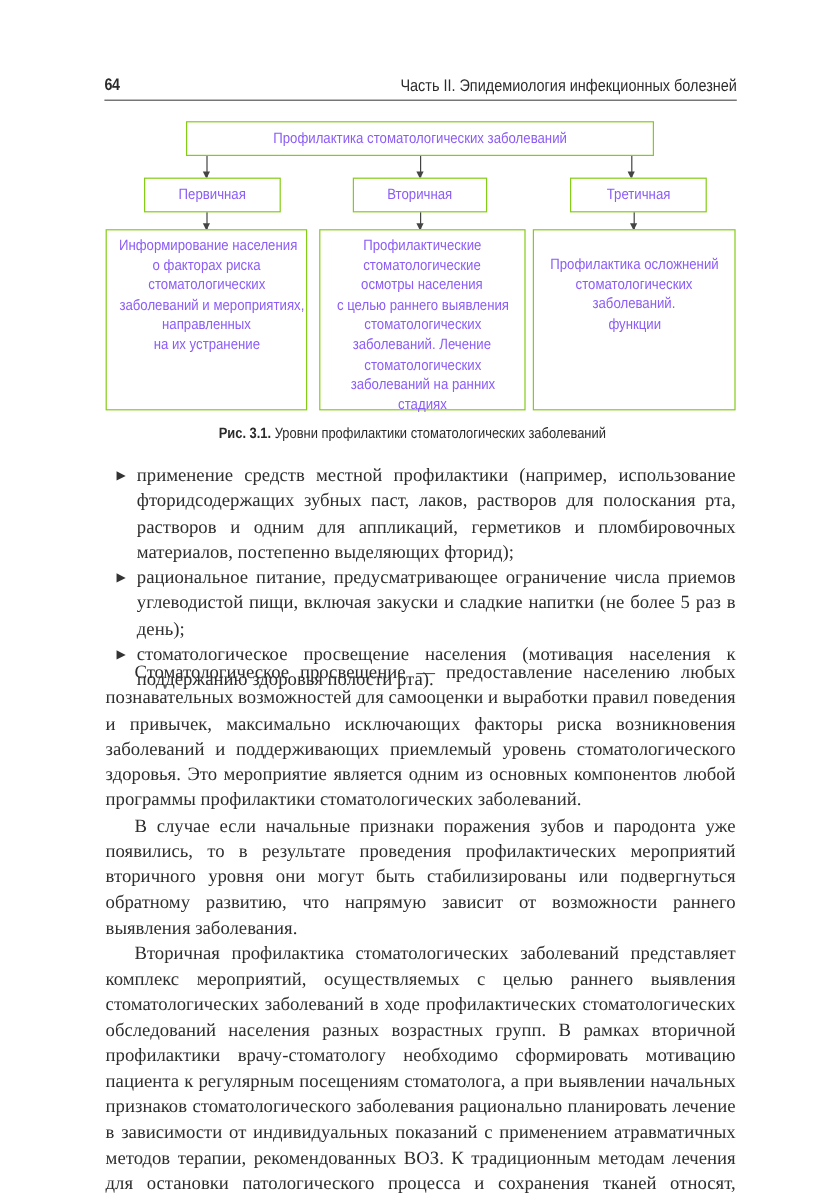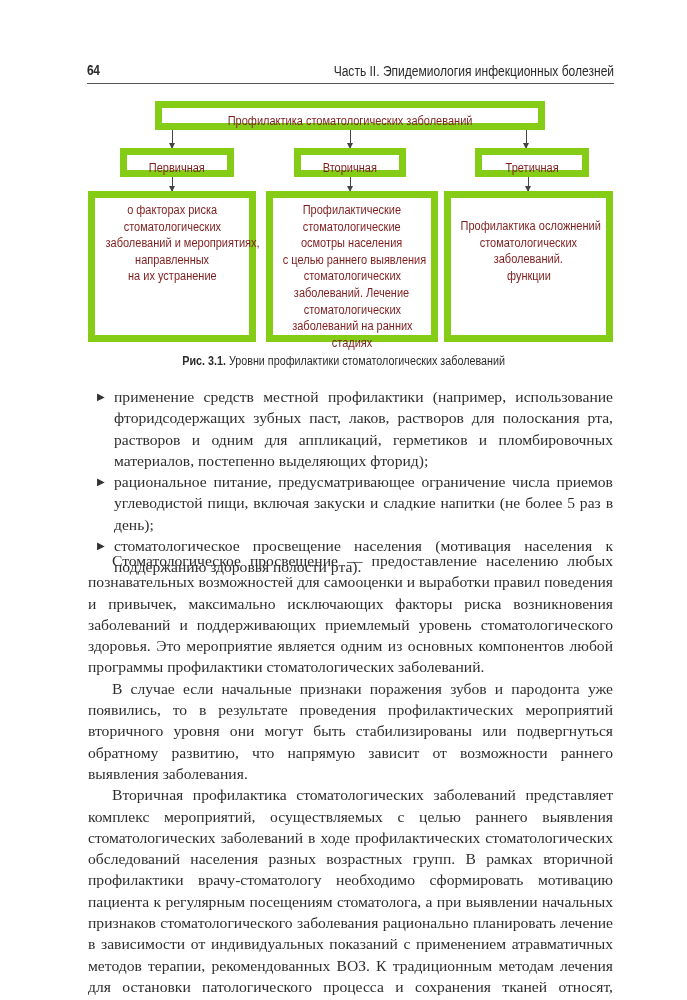--- a/index.html
+++ b/index.html
@@ -4,21 +4,21 @@
 <style>
   html, body { margin:0; padding:0; background:#ffffff; }
   body { width:687px; height:1000px; position:relative; overflow:hidden; color:#2b2b2b; }
   .sans { font-family:"Liberation Sans", "DejaVu Sans", sans-serif; }
   .serif { font-family:"Liberation Serif", "DejaVu Serif", serif; }
 
   #page-number { position:absolute; left:87px; top:62px; font-size:14px; font-weight:bold; letter-spacing:-0.3px; transform:scaleX(0.85); transform-origin:left; }
   #running-head { position:absolute; right:73px; top:63px; font-size:14px; transform:scaleX(0.86); transform-origin:right; white-space:nowrap; }
   #header-rule { position:absolute; left:87px; top:83px; width:527px; height:1px; background:#555; }
 
-  .box { position:absolute; border:7px solid #84cc16; background:#fff; box-sizing:border-box; text-align:center; font-size:12.5px; line-height:16.6px; color:#7f1d1d; }
+  .box { position:absolute; border:1px solid #84cc16; background:#fff; box-sizing:border-box; text-align:center; font-size:12.5px; line-height:16.6px; color:#8b5cf6; }
   .box span { display:block; }
   .box .txt { display:inline-block; transform:scaleX(0.88); transform-origin:center top; white-space:nowrap; }
 
   #box-root { left:155px; top:101px; width:390px; height:29px; line-height:27px; }
   #box-primary { left:120px; top:148px; width:114px; height:29px; line-height:27px; }
   #box-secondary { left:294px; top:148px; width:112px; height:29px; line-height:27px; }
   #box-tertiary { left:475px; top:148px; width:114px; height:29px; line-height:27px; }
 
   #box-primary-content { left:88px; top:191px; width:168px; height:151px; padding-top:4px; }
   #box-secondary-content { left:266px; top:191px; width:172px; height:151px; padding-top:4px; }
@@ -62,20 +62,21 @@
   </div>
   <div id="box-tertiary" class="box sans">
     <span class="txt">Третичная</span>
   </div>
 
   <div class="arrow" style="left:172px; top:177px; height:14px;"></div>
   <div class="arrow" style="left:350px; top:177px; height:14px;"></div>
   <div class="arrow" style="left:528px; top:177px; height:14px;"></div>
 
   <div id="box-primary-content" class="box sans">
+    <span><span class="txt">Информирование населения</span></span>
     <span><span class="txt">о факторах риска</span></span>
     <span><span class="txt">стоматологических</span></span>
     <span><span class="txt">заболеваний и мероприятиях,</span></span>
     <span><span class="txt">направленных</span></span>
     <span><span class="txt">на их устранение</span></span>
   </div>
 
   <div id="box-secondary-content" class="box sans">
     <span><span class="txt">Профилактические</span></span>
     <span><span class="txt">стоматологические</span></span>

